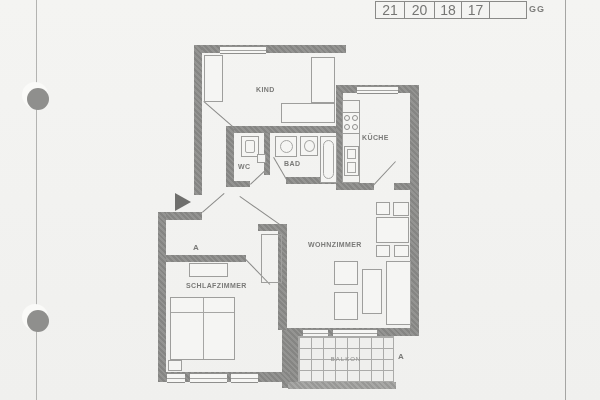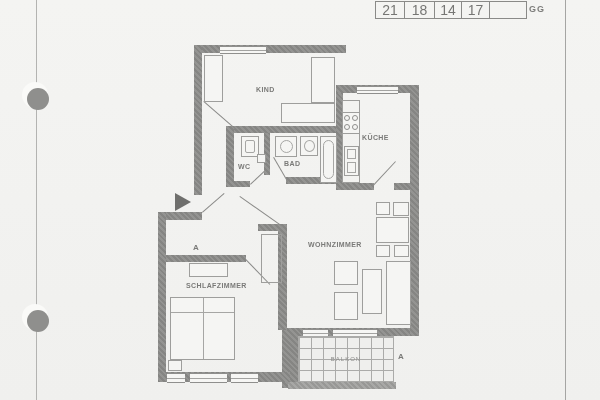--- a/index.html
+++ b/index.html
@@ -54,22 +54,22 @@
 
   <div class="margin-line" style="left:36px"></div>
   <div class="edge-line" style="left:565px"></div>
   <div class="hole-glow" style="left:22px;top:82px"></div>
   <div class="hole" style="left:27px;top:88px"></div>
   <div class="hole-glow" style="left:22px;top:304px"></div>
   <div class="hole" style="left:27px;top:310px"></div>
 
   <div class="rev-table">
     <div class="rev-cell" style="width:28px">21</div>
-    <div class="rev-cell" style="width:29px">18</div>
-    <div class="rev-cell" style="width:26px">14</div>
+    <div class="rev-cell" style="width:29px">20</div>
+    <div class="rev-cell" style="width:26px">18</div>
     <div class="rev-cell" style="width:27px">17</div>
     <div class="rev-cell" style="width:36px"></div>
   </div>
   <div class="header-code">GG</div>
 
   <div class="wall" style="left:194px;top:45px;width:152px;height:8px"></div>
   <div class="wall" style="left:194px;top:45px;width:8px;height:150px"></div>
   <div class="wall" style="left:158px;top:212px;width:44px;height:8px"></div>
   <div class="wall" style="left:158px;top:212px;width:8px;height:170px"></div>
   <div class="wall" style="left:226px;top:126px;width:116px;height:7px"></div>

